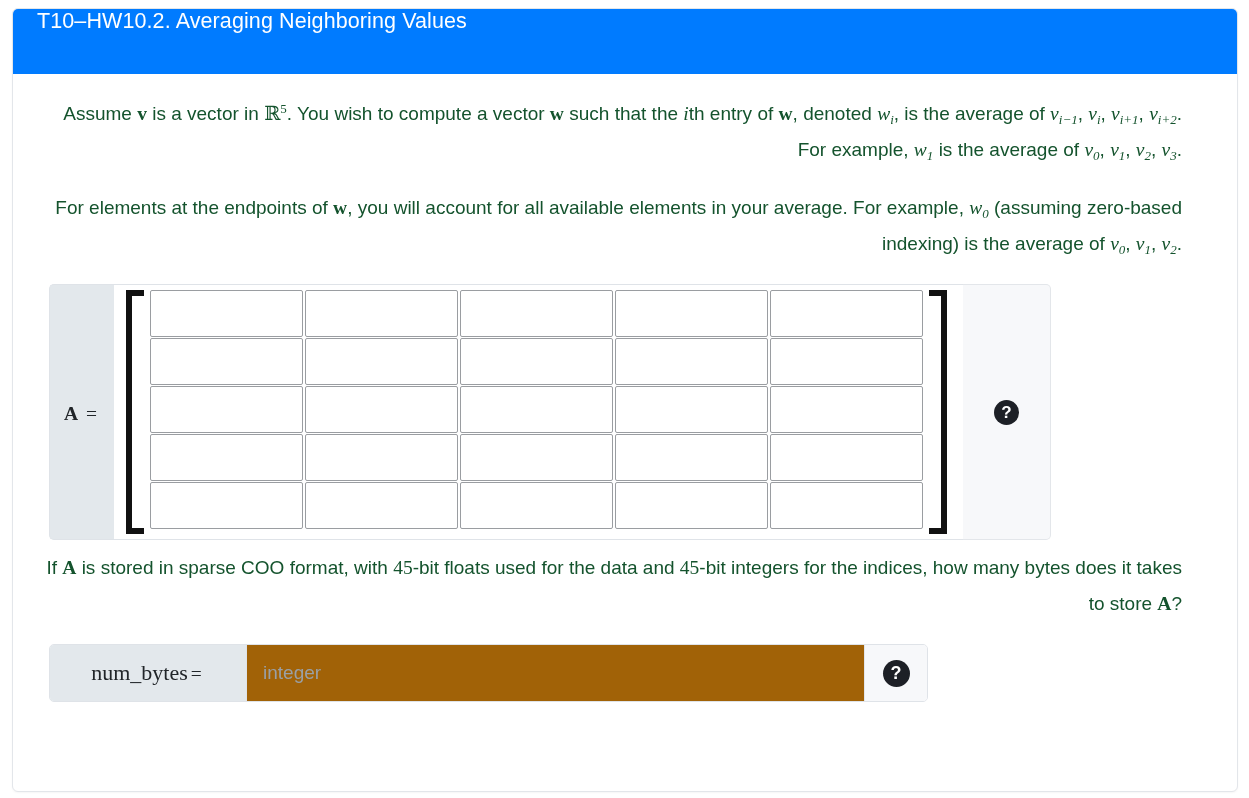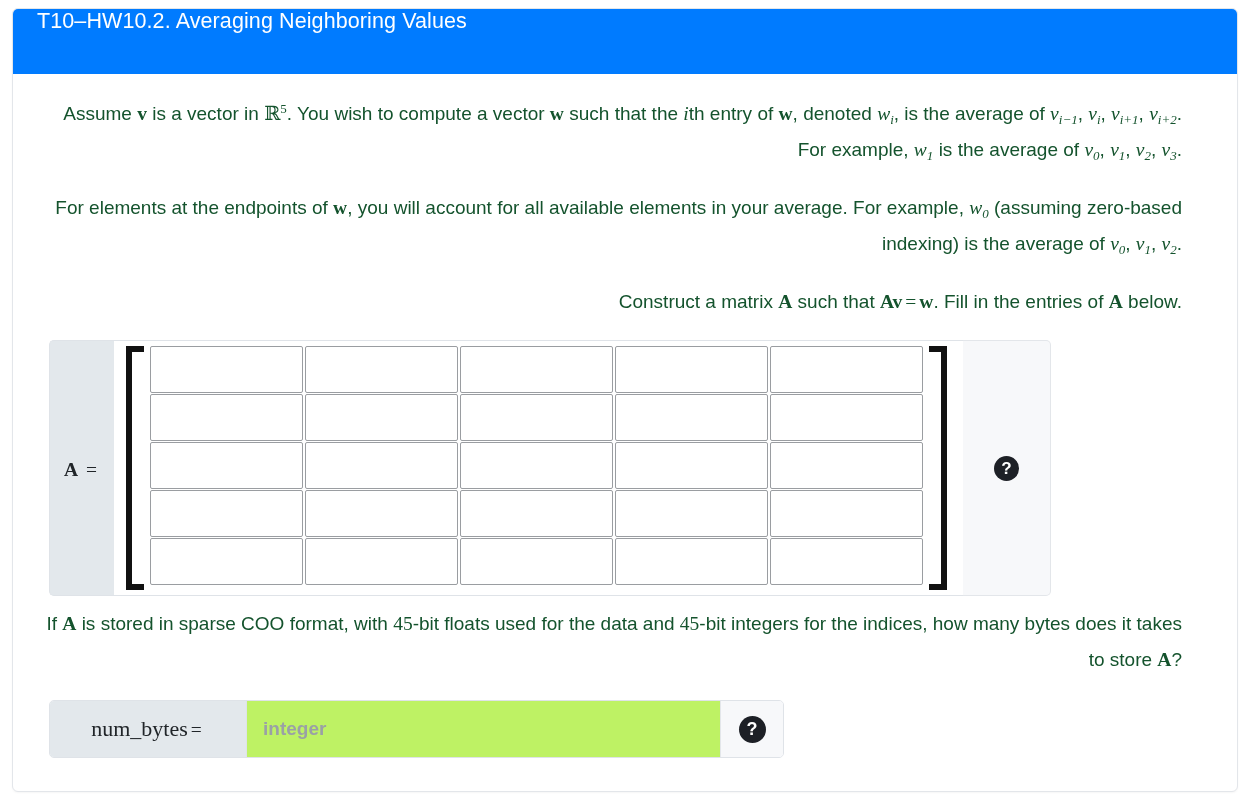--- a/index.html
+++ b/index.html
@@ -219,21 +219,21 @@
     line-height: 1;
     user-select: none;
   }
   .help-circle .qm { transform: translateY(-0.5px); }
 
   
   .nb-group {
     display: flex;
     align-items: stretch;
     margin: 14px 0 0 12px;
-    width: 735px;
+    width: 879px;
     height: 58px;
     border: 1px solid #dfe3e8;
     border-radius: 5px;
     box-sizing: border-box;
     overflow: hidden;
   }
   .nb-label {
     width: 197px;
     background: #e3e8ec;
     border-right: 1px solid #dfe3e8;
@@ -245,26 +245,25 @@
   .nb-label-text {
     font-family: "Liberation Serif", serif;
     font-size: 22px;
     color: #212529;
     white-space: nowrap;
   }
   .nb-input {
     flex: 1;
     border: none;
     outline: none;
-    background: #bef264;
+    background: #a16207;
     font-family: "Liberation Sans", sans-serif;
     font-size: 19px;
     color: #212529;
     padding: 0 16px;
-    font-weight: bold;
   }
   .nb-input::placeholder { color: #9aa0a6; }
   .nb-help {
     width: 63px;
     background: #f7f8fa;
     border-left: 1px solid #e3e6ea;
     display: flex;
     align-items: center;
     justify-content: center;
     cursor: pointer;
@@ -286,23 +285,20 @@
     <p class="para">
       Assume <span class="mb">v</span> is a vector in <span class="bbR">ℝ</span><sup class="msup">5</sup>. You wish to compute a vector <span class="mb">w</span> such that the <span class="mi">i</span>th entry of <span class="mb">w</span>, denoted <span class="mi">w</span><sub class="msub">i</sub>, is the
       average of <span class="mi">v</span><sub class="msub">i−1</sub>, <span class="mi">v</span><sub class="msub">i</sub>, <span class="mi">v</span><sub class="msub">i+1</sub>, <span class="mi">v</span><sub class="msub">i+2</sub>. For example, <span class="mi">w</span><sub class="msub">1</sub> is the average of <span class="mi">v</span><sub class="msub">0</sub>, <span class="mi">v</span><sub class="msub">1</sub>, <span class="mi">v</span><sub class="msub">2</sub>, <span class="mi">v</span><sub class="msub">3</sub>.
     </p>
 
     <p class="para">
       For elements at the endpoints of <span class="mb">w</span>, you will account for all available elements in your average. For example,
       <span class="mi">w</span><sub class="msub">0</sub> (assuming zero-based indexing) is the average of <span class="mi">v</span><sub class="msub">0</sub>, <span class="mi">v</span><sub class="msub">1</sub>, <span class="mi">v</span><sub class="msub">2</sub>.
     </p>
 
-    <p class="para tight">
-      Construct a matrix <span class="mb">A</span> such that <span class="mb">A</span><span class="mb">v</span><span class="mop">=</span><span class="mb">w</span>. Fill in the entries of <span class="mb">A</span> below.
-    </p>
 
     <div class="matrix-group">
 
       <div class="matrix-label">
         <span class="matrix-label-text">
           <span class="mb">A</span><span class="mop eqsign">=</span>
         </span>
       </div>
 
       <div class="matrix-field">

